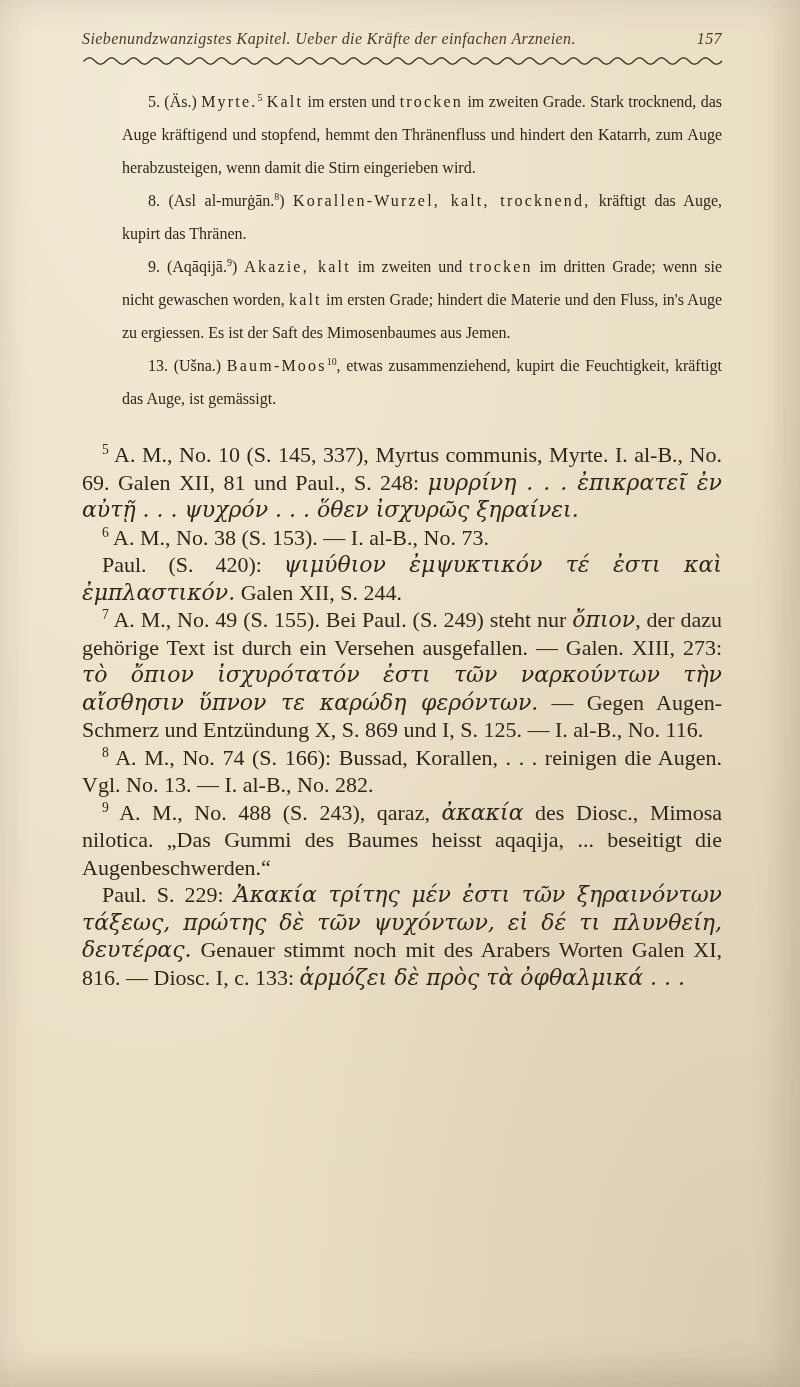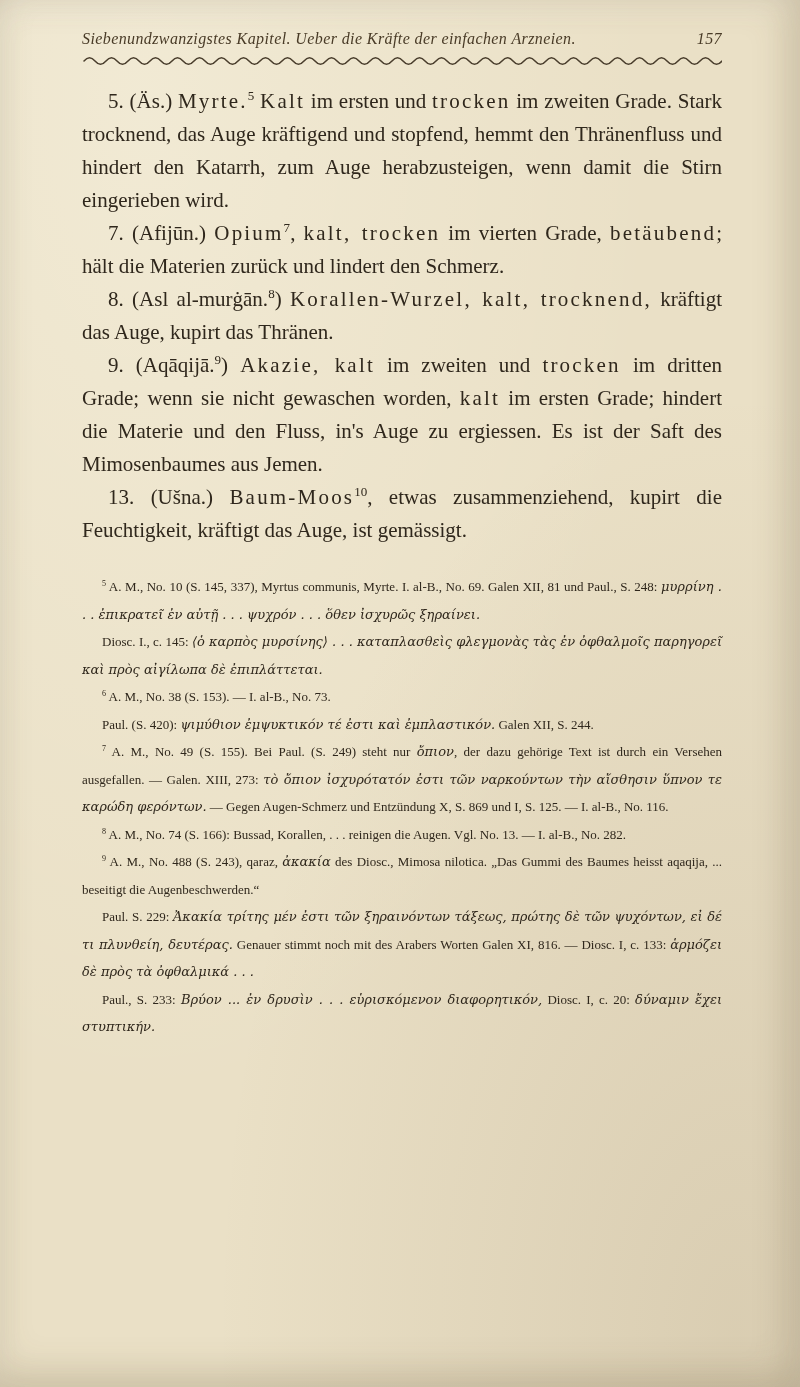--- a/index.html
+++ b/index.html
@@ -29,37 +29,38 @@
     font-size: 16px;
     letter-spacing: 0.4px;
     color: var(--header-ink, #493b27);
     white-space: nowrap;
   }
   .header-page-number { font-style: italic; padding-left: 12px; }
   .wave { display: block; margin: 5px 0 16px 0; }
   .wave path { stroke: var(--wave-ink, #4a3e2d); }
   .body-text { margin-top: 4px; }
   .body-paragraph {
-    font-size: 21px;
+    font-size: 16px;
     line-height: 33px;
     text-align: justify;
     text-indent: 26px;
     color: var(--ink, #2f271c);
+    margin-left: 40px;
   }
   .seg { white-space: normal; }
   .seg-sp { letter-spacing: 2.2px; }
   sup.seg-sup {
     font-size: 0.62em;
     line-height: 0;
     vertical-align: super;
     letter-spacing: 0;
   }
   .footnotes { margin-top: 26px; }
   .footnote-paragraph {
-    font-size: 13px;
+    font-size: 22px;
     line-height: 27.5px;
     text-align: justify;
     text-indent: 20px;
     color: var(--ink, #2f271c);
   }
   .seg-g {
     font-style: italic;
     font-family: "DejaVu Serif", serif;
   }
 </style>
@@ -72,31 +73,28 @@
     <span class="header-title">Siebenundzwanzigstes Kapitel. Ueber die Kräfte der einfachen Arzneien.</span>
     <span class="header-page-number">157</span>
   </header>
 
   <svg class="wave" width="640" height="16" viewBox="0 0 640 16" aria-hidden="true">
     <path fill="none" stroke-width="1.5" stroke-linecap="round" d="M2 8 Q 7.5 1.5 13 8 Q 18.5 14.5 24 8 Q 29.5 1.5 35 8 Q 40.5 14.5 46 8 Q 51.5 1.5 57 8 Q 62.5 14.5 68 8 Q 73.5 1.5 79 8 Q 84.5 14.5 90 8 Q 95.5 1.5 101 8 Q 106.5 14.5 112 8 Q 117.5 1.5 123 8 Q 128.5 14.5 134 8 Q 139.5 1.5 145 8 Q 150.5 14.5 156 8 Q 161.5 1.5 167 8 Q 172.5 14.5 178 8 Q 183.5 1.5 189 8 Q 194.5 14.5 200 8 Q 205.5 1.5 211 8 Q 216.5 14.5 222 8 Q 227.5 1.5 233 8 Q 238.5 14.5 244 8 Q 249.5 1.5 255 8 Q 260.5 14.5 266 8 Q 271.5 1.5 277 8 Q 282.5 14.5 288 8 Q 293.5 1.5 299 8 Q 304.5 14.5 310 8 Q 315.5 1.5 321 8 Q 326.5 14.5 332 8 Q 337.5 1.5 343 8 Q 348.5 14.5 354 8 Q 359.5 1.5 365 8 Q 370.5 14.5 376 8 Q 381.5 1.5 387 8 Q 392.5 14.5 398 8 Q 403.5 1.5 409 8 Q 414.5 14.5 420 8 Q 425.5 1.5 431 8 Q 436.5 14.5 442 8 Q 447.5 1.5 453 8 Q 458.5 14.5 464 8 Q 469.5 1.5 475 8 Q 480.5 14.5 486 8 Q 491.5 1.5 497 8 Q 502.5 14.5 508 8 Q 513.5 1.5 519 8 Q 524.5 14.5 530 8 Q 535.5 1.5 541 8 Q 546.5 14.5 552 8 Q 557.5 1.5 563 8 Q 568.5 14.5 574 8 Q 579.5 1.5 585 8 Q 590.5 14.5 596 8 Q 601.5 1.5 607 8 Q 612.5 14.5 618 8 Q 623.5 1.5 629 8 Q 634.5 14.5 640 8"></path>
   </svg>
 
   <main class="body-text">
       <p class="body-paragraph"><span class="seg seg-n">5. (Äs.) </span><span class="seg seg-sp">Myrte.</span><sup class="seg seg-sup">5</sup><span class="seg seg-n"> </span><span class="seg seg-sp">Kalt</span><span class="seg seg-n"> im ersten und </span><span class="seg seg-sp">trocken</span><span class="seg seg-n"> im zweiten Grade. Stark trocknend, das Auge kräftigend und stopfend, hemmt den Thränenfluss und hindert den Katarrh, zum Auge herabzusteigen, wenn damit die Stirn eingerieben wird.</span></p>
-      <p class="body-paragraph"><span class="seg seg-n">7. (Afijūn.) </span><span class="seg seg-sp">Opium</span><sup class="seg seg-sup">7</sup><span class="seg seg-n">, </span><span class="seg seg-sp">kalt, trocken</span><span class="seg seg-n"> im vierten Grade, </span><span class="seg seg-sp">betäubend</span><span class="seg seg-n">; hält die Materien zurück und lindert den Schmerz.</span></p>
       <p class="body-paragraph"><span class="seg seg-n">8. (Asl al-murġān.</span><sup class="seg seg-sup">8</sup><span class="seg seg-n">) </span><span class="seg seg-sp">Korallen-Wurzel, kalt, trocknend,</span><span class="seg seg-n"> kräftigt das Auge, kupirt das Thränen.</span></p>
       <p class="body-paragraph"><span class="seg seg-n">9. (Aqāqijā.</span><sup class="seg seg-sup">9</sup><span class="seg seg-n">) </span><span class="seg seg-sp">Akazie, kalt</span><span class="seg seg-n"> im zweiten und </span><span class="seg seg-sp">trocken</span><span class="seg seg-n"> im dritten Grade; wenn sie nicht gewaschen worden, </span><span class="seg seg-sp">kalt</span><span class="seg seg-n"> im ersten Grade; hindert die Materie und den Fluss, in's Auge zu ergiessen. Es ist der Saft des Mimosenbaumes aus Jemen.</span></p>
       <p class="body-paragraph"><span class="seg seg-n">13. (Ušna.) </span><span class="seg seg-sp">Baum-Moos</span><sup class="seg seg-sup">10</sup><span class="seg seg-n">, etwas zusammenziehend, kupirt die Feuchtigkeit, kräftigt das Auge, ist gemässigt.</span></p>
     </main>
 
   <section class="footnotes">
       <p class="footnote-paragraph"><sup class="seg seg-sup">5</sup><span class="seg seg-n"> A. M., No. 10 (S. 145, 337), Myrtus communis, Myrte. I. al-B., No. 69. Galen XII, 81 und Paul., S. 248: </span><span class="seg seg-g">μυρρίνη . . . ἐπικρατεῖ ἐν αὐτῇ . . . ψυχρόν . . . ὅθεν ἰσχυρῶς ξηραίνει.</span></p>
-      <p class="footnote-paragraph"><span class="seg seg-n">Diosc. I., c. 145: </span><span class="seg seg-g">⟨ὁ καρπὸς μυρσίνης⟩ . . . καταπλασθεὶς φλεγμονὰς τὰς ἐν ὀφθαλμοῖς παρηγορεῖ καὶ πρὸς αἰγίλωπα δὲ ἐπιπλάττεται.</span></p>
       <p class="footnote-paragraph"><sup class="seg seg-sup">6</sup><span class="seg seg-n"> A. M., No. 38 (S. 153). — I. al-B., No. 73.</span></p>
       <p class="footnote-paragraph"><span class="seg seg-n">Paul. (S. 420): </span><span class="seg seg-g">ψιμύθιον ἐμψυκτικόν τέ ἐστι καὶ ἐμπλαστικόν.</span><span class="seg seg-n"> Galen XII, S. 244.</span></p>
       <p class="footnote-paragraph"><sup class="seg seg-sup">7</sup><span class="seg seg-n"> A. M., No. 49 (S. 155). Bei Paul. (S. 249) steht nur </span><span class="seg seg-g">ὄπιον</span><span class="seg seg-n">, der dazu gehörige Text ist durch ein Versehen ausgefallen. — Galen. XIII, 273: </span><span class="seg seg-g">τὸ ὄπιον ἰσχυρότατόν ἐστι τῶν ναρκούντων τὴν αἴσθησιν ὕπνον τε καρώδη φερόντων.</span><span class="seg seg-n"> — Gegen Augen-Schmerz und Entzündung X, S. 869 und I, S. 125. — I. al-B., No. 116.</span></p>
       <p class="footnote-paragraph"><sup class="seg seg-sup">8</sup><span class="seg seg-n"> A. M., No. 74 (S. 166): Bussad, Korallen, . . . reinigen die Augen. Vgl. No. 13. — I. al-B., No. 282.</span></p>
       <p class="footnote-paragraph"><sup class="seg seg-sup">9</sup><span class="seg seg-n"> A. M., No. 488 (S. 243), qaraz, </span><span class="seg seg-g">ἀκακία</span><span class="seg seg-n"> des Diosc., Mimosa nilotica. „Das Gummi des Baumes heisst aqaqija, ... beseitigt die Augenbeschwerden.“</span></p>
       <p class="footnote-paragraph"><span class="seg seg-n">Paul. S. 229: </span><span class="seg seg-g">Ἀκακία τρίτης μέν ἐστι τῶν ξηραινόντων τάξεως, πρώτης δὲ τῶν ψυχόντων, εἰ δέ τι πλυνθείη, δευτέρας.</span><span class="seg seg-n"> Genauer stimmt noch mit des Arabers Worten Galen XI, 816. — Diosc. I, c. 133: </span><span class="seg seg-g">ἁρμόζει δὲ πρὸς τὰ ὀφθαλμικά . . .</span></p>
-      <p class="footnote-paragraph"><span class="seg seg-n">Paul., S. 233: </span><span class="seg seg-g">Βρύον ... ἐν δρυσὶν . . . εὑρισκόμενον διαφορητικόν,</span><span class="seg seg-n"> Diosc. I, c. 20: </span><span class="seg seg-g">δύναμιν ἔχει στυπτικήν.</span></p>
     </section>
 
 </div>
 
 </body></html>

